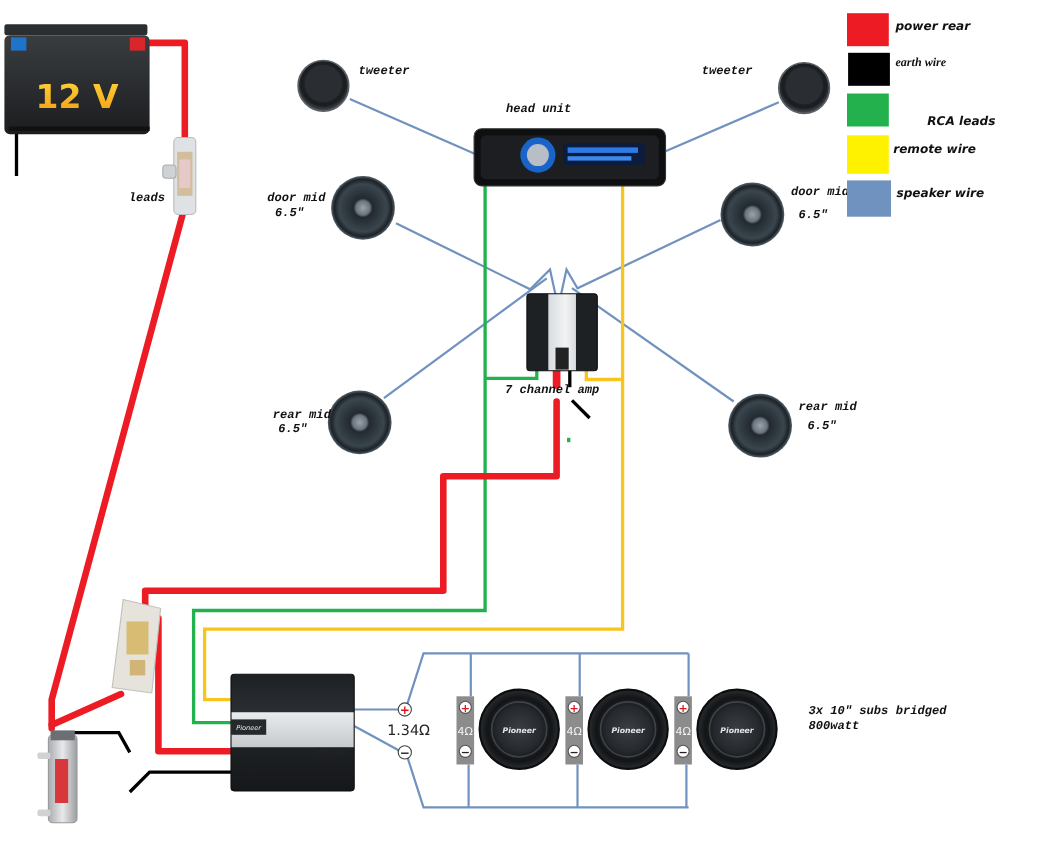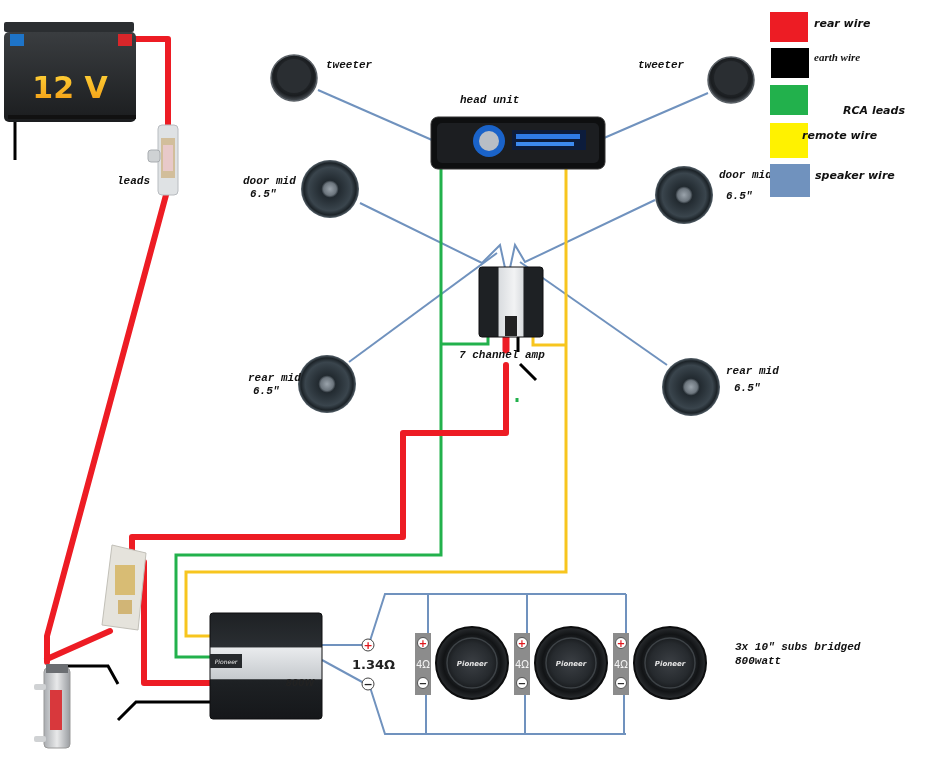--- a/index.html
+++ b/index.html
@@ -250,33 +250,33 @@
 <div class="lbl" style="left:726px; top:190px;">6.5"</div>
 
 <div class="lbl" style="left:248px; top:372px;">rear mid</div>
 <div class="lbl" style="left:253px; top:385px;">6.5"</div>
 
 <div class="lbl" style="left:726px; top:365px;">rear mid</div>
 <div class="lbl" style="left:734px; top:382px;">6.5"</div>
 
 <div class="lbl" style="left:459px; top:349px;">7 channel amp</div>
 
-<div class="lbl-plain" style="left:352px; top:657px;font-weight:bold;">1.34Ω</div>
+<div class="lbl-plain" style="left:352px; top:657px;">1.34Ω</div>
 
 <div class="lbl" style="left:735px; top:641px;">3x 10" subs bridged</div>
 <div class="lbl" style="left:735px; top:655px;">800watt</div>
 
 <div style="position:absolute; left:770px; top:12px; width:170px; height:190px;">
   <div class="legend-swatch" style="left: 0px; top: 0px; background: rgb(237, 28, 36);" id="sw0" title="power wire"></div>
-  <div class="legend-text" style="left:44px; top:5px;">rear wire</div>
+  <div class="legend-text" style="left:44px; top:5px;">power rear</div>
 
   <div class="legend-swatch" style="left: 1px; top: 36px; background: rgb(0, 0, 0);" id="sw1"></div>
   <div class="legend-text" style="left:44px; top:39px;font-family:Liberation Serif, serif;">earth wire</div>
 
   <div class="legend-swatch" style="left: 0px; top: 73px; background: rgb(34, 177, 76);" id="sw2"></div>
   <div class="legend-text" style="left:45px; top:92px;margin-left:28px;">RCA leads</div>
 
   <div class="legend-swatch" style="left: 0px; top: 111px; height: 35px; background: rgb(255, 242, 0);" id="sw3"></div>
-  <div class="legend-text" style="left:32px; top:117px;">remote wire</div>
+  <div class="legend-text" style="left:42px; top:117px;">remote wire</div>
 
   <div class="legend-swatch" style="left: 0px; top: 152px; height: 33px; width: 40px; background: rgb(112, 146, 190);" id="sw4"></div>
   <div class="legend-text" style="left:45px; top:157px;">speaker wire</div>
 </div>
 
 </body></html>

